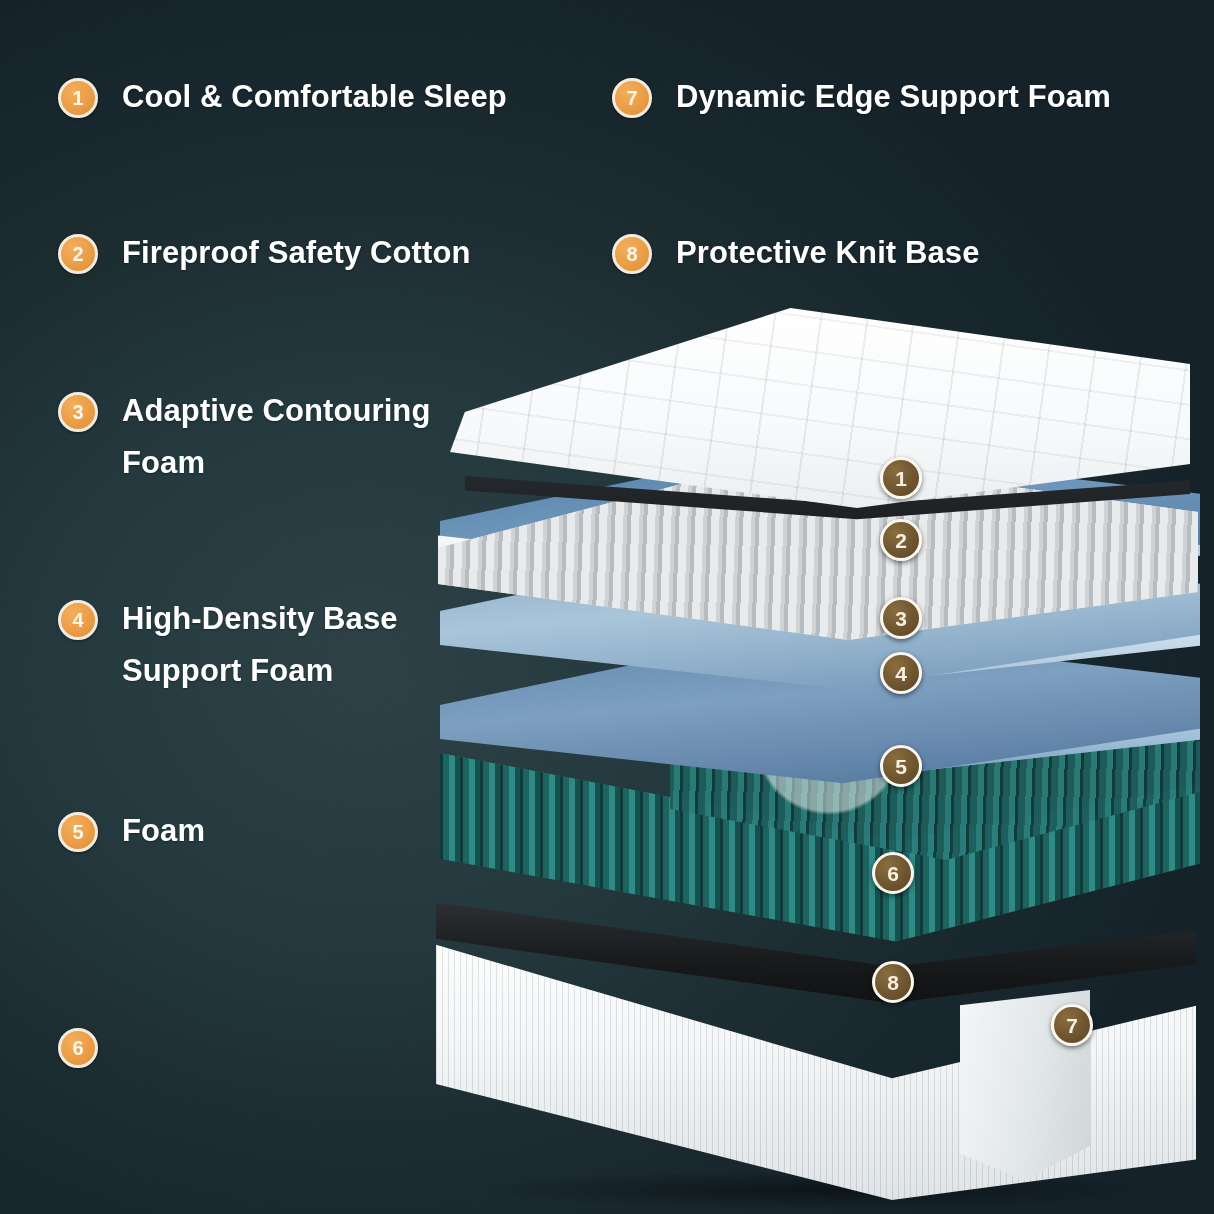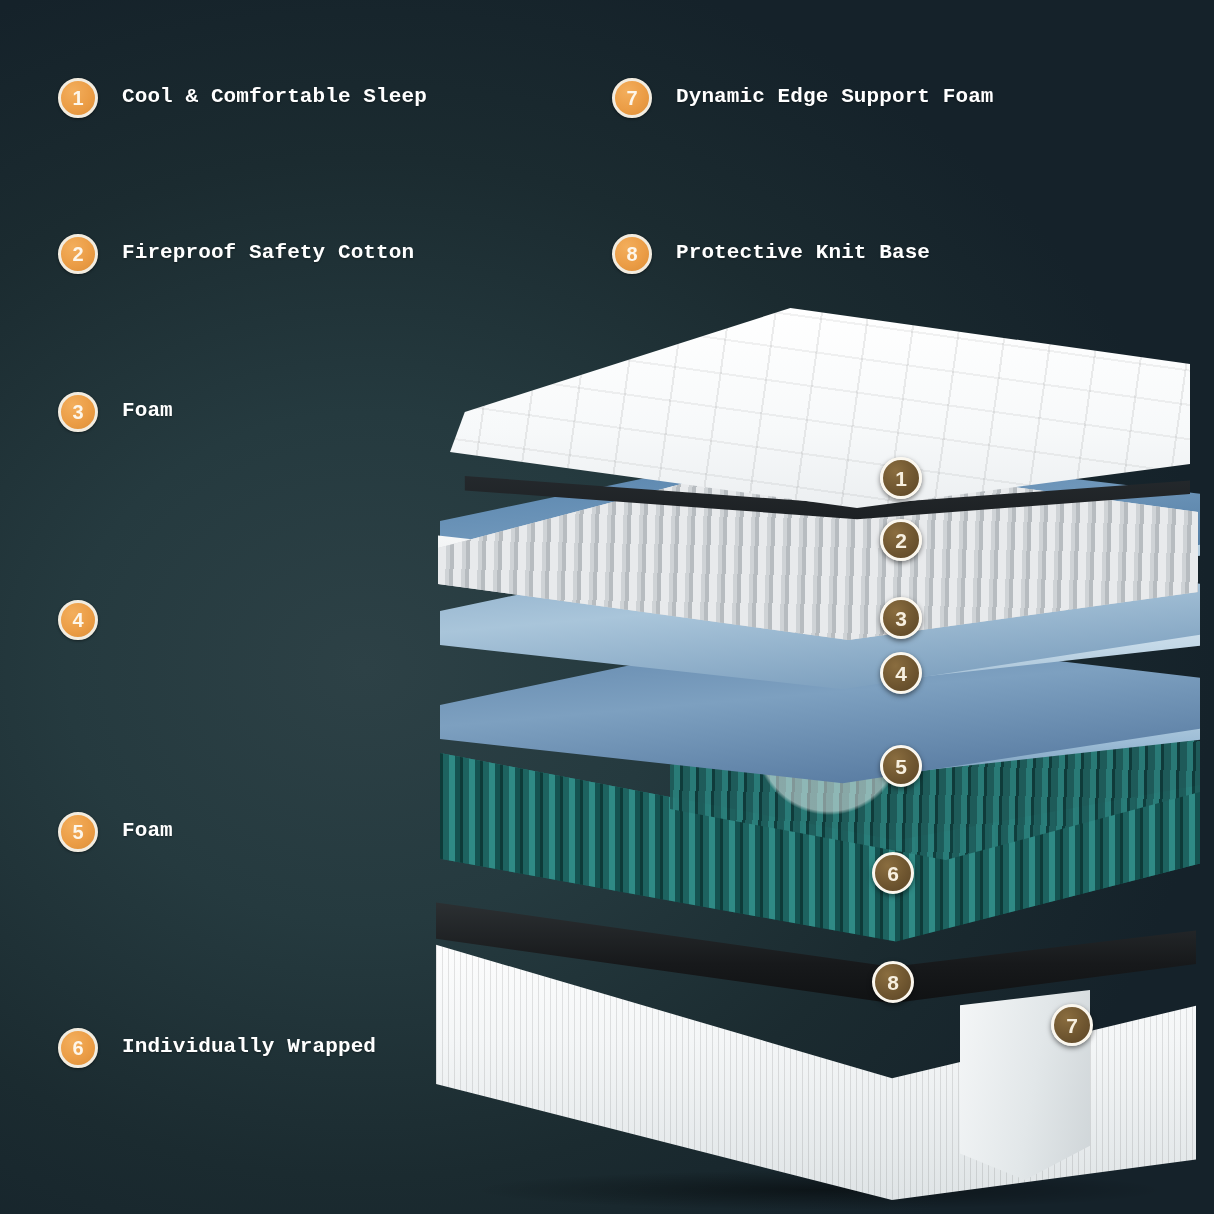--- a/index.html
+++ b/index.html
@@ -24,28 +24,27 @@
     border:3px solid #f2ece0;
     color:#fdf6ea;
     font-size:20px; font-weight:bold;
     display:flex; align-items:center; justify-content:center;
     line-height:1;
     box-shadow:0 1px 3px rgba(0,0,0,.45);
   }
   .legend-text{
     margin-left:24px;
     color:#ffffff;
-    font-size:21px;
+    font-size:31px;
     font-weight:bold;
     line-height:52px;
     letter-spacing:.1px;
     text-shadow:0 1px 2px rgba(0,0,0,.35);
     white-space:nowrap;
     margin-top:-7px;
-    font-family:Liberation Mono, monospace;
   }
   .legend-text span{ display:block; }
 
   
   #illus{ position:absolute; left:430px; top:290px; width:790px; height:924px; }
 
   
   .quilt{
     position:absolute;
     left:20px; top:18px; width:740px; height:200px;
@@ -236,45 +235,49 @@
     <div class="legend-text">
       <span>Fireproof Safety Cotton</span>
     </div>
   </div>
 
   <div class="legend-item" style="left:58px; top:392px;">
     <div class="badge">
       <span>3</span>
     </div>
     <div class="legend-text">
+      <span>Adaptive Contouring</span>
       <span>Foam</span>
     </div>
   </div>
 
   <div class="legend-item" style="left:58px; top:600px;">
     <div class="badge">
       <span>4</span>
     </div>
+    <div class="legend-text">
+      <span>High-Density Base</span>
+      <span>Support Foam</span>
+    </div>
   </div>
 
   <div class="legend-item" style="left:58px; top:812px;">
     <div class="badge">
       <span>5</span>
     </div>
     <div class="legend-text">
       <span>Foam</span>
     </div>
   </div>
 
   <div class="legend-item" style="left:58px; top:1028px;">
     <div class="badge">
       <span>6</span>
     </div>
     <div class="legend-text">
-      <span>Individually Wrapped</span>
     </div>
   </div>
 
   <div class="legend-item" style="left:612px; top:78px;">
     <div class="badge">
       <span>7</span>
     </div>
     <div class="legend-text">
       <span>Dynamic Edge Support Foam</span>
     </div>

